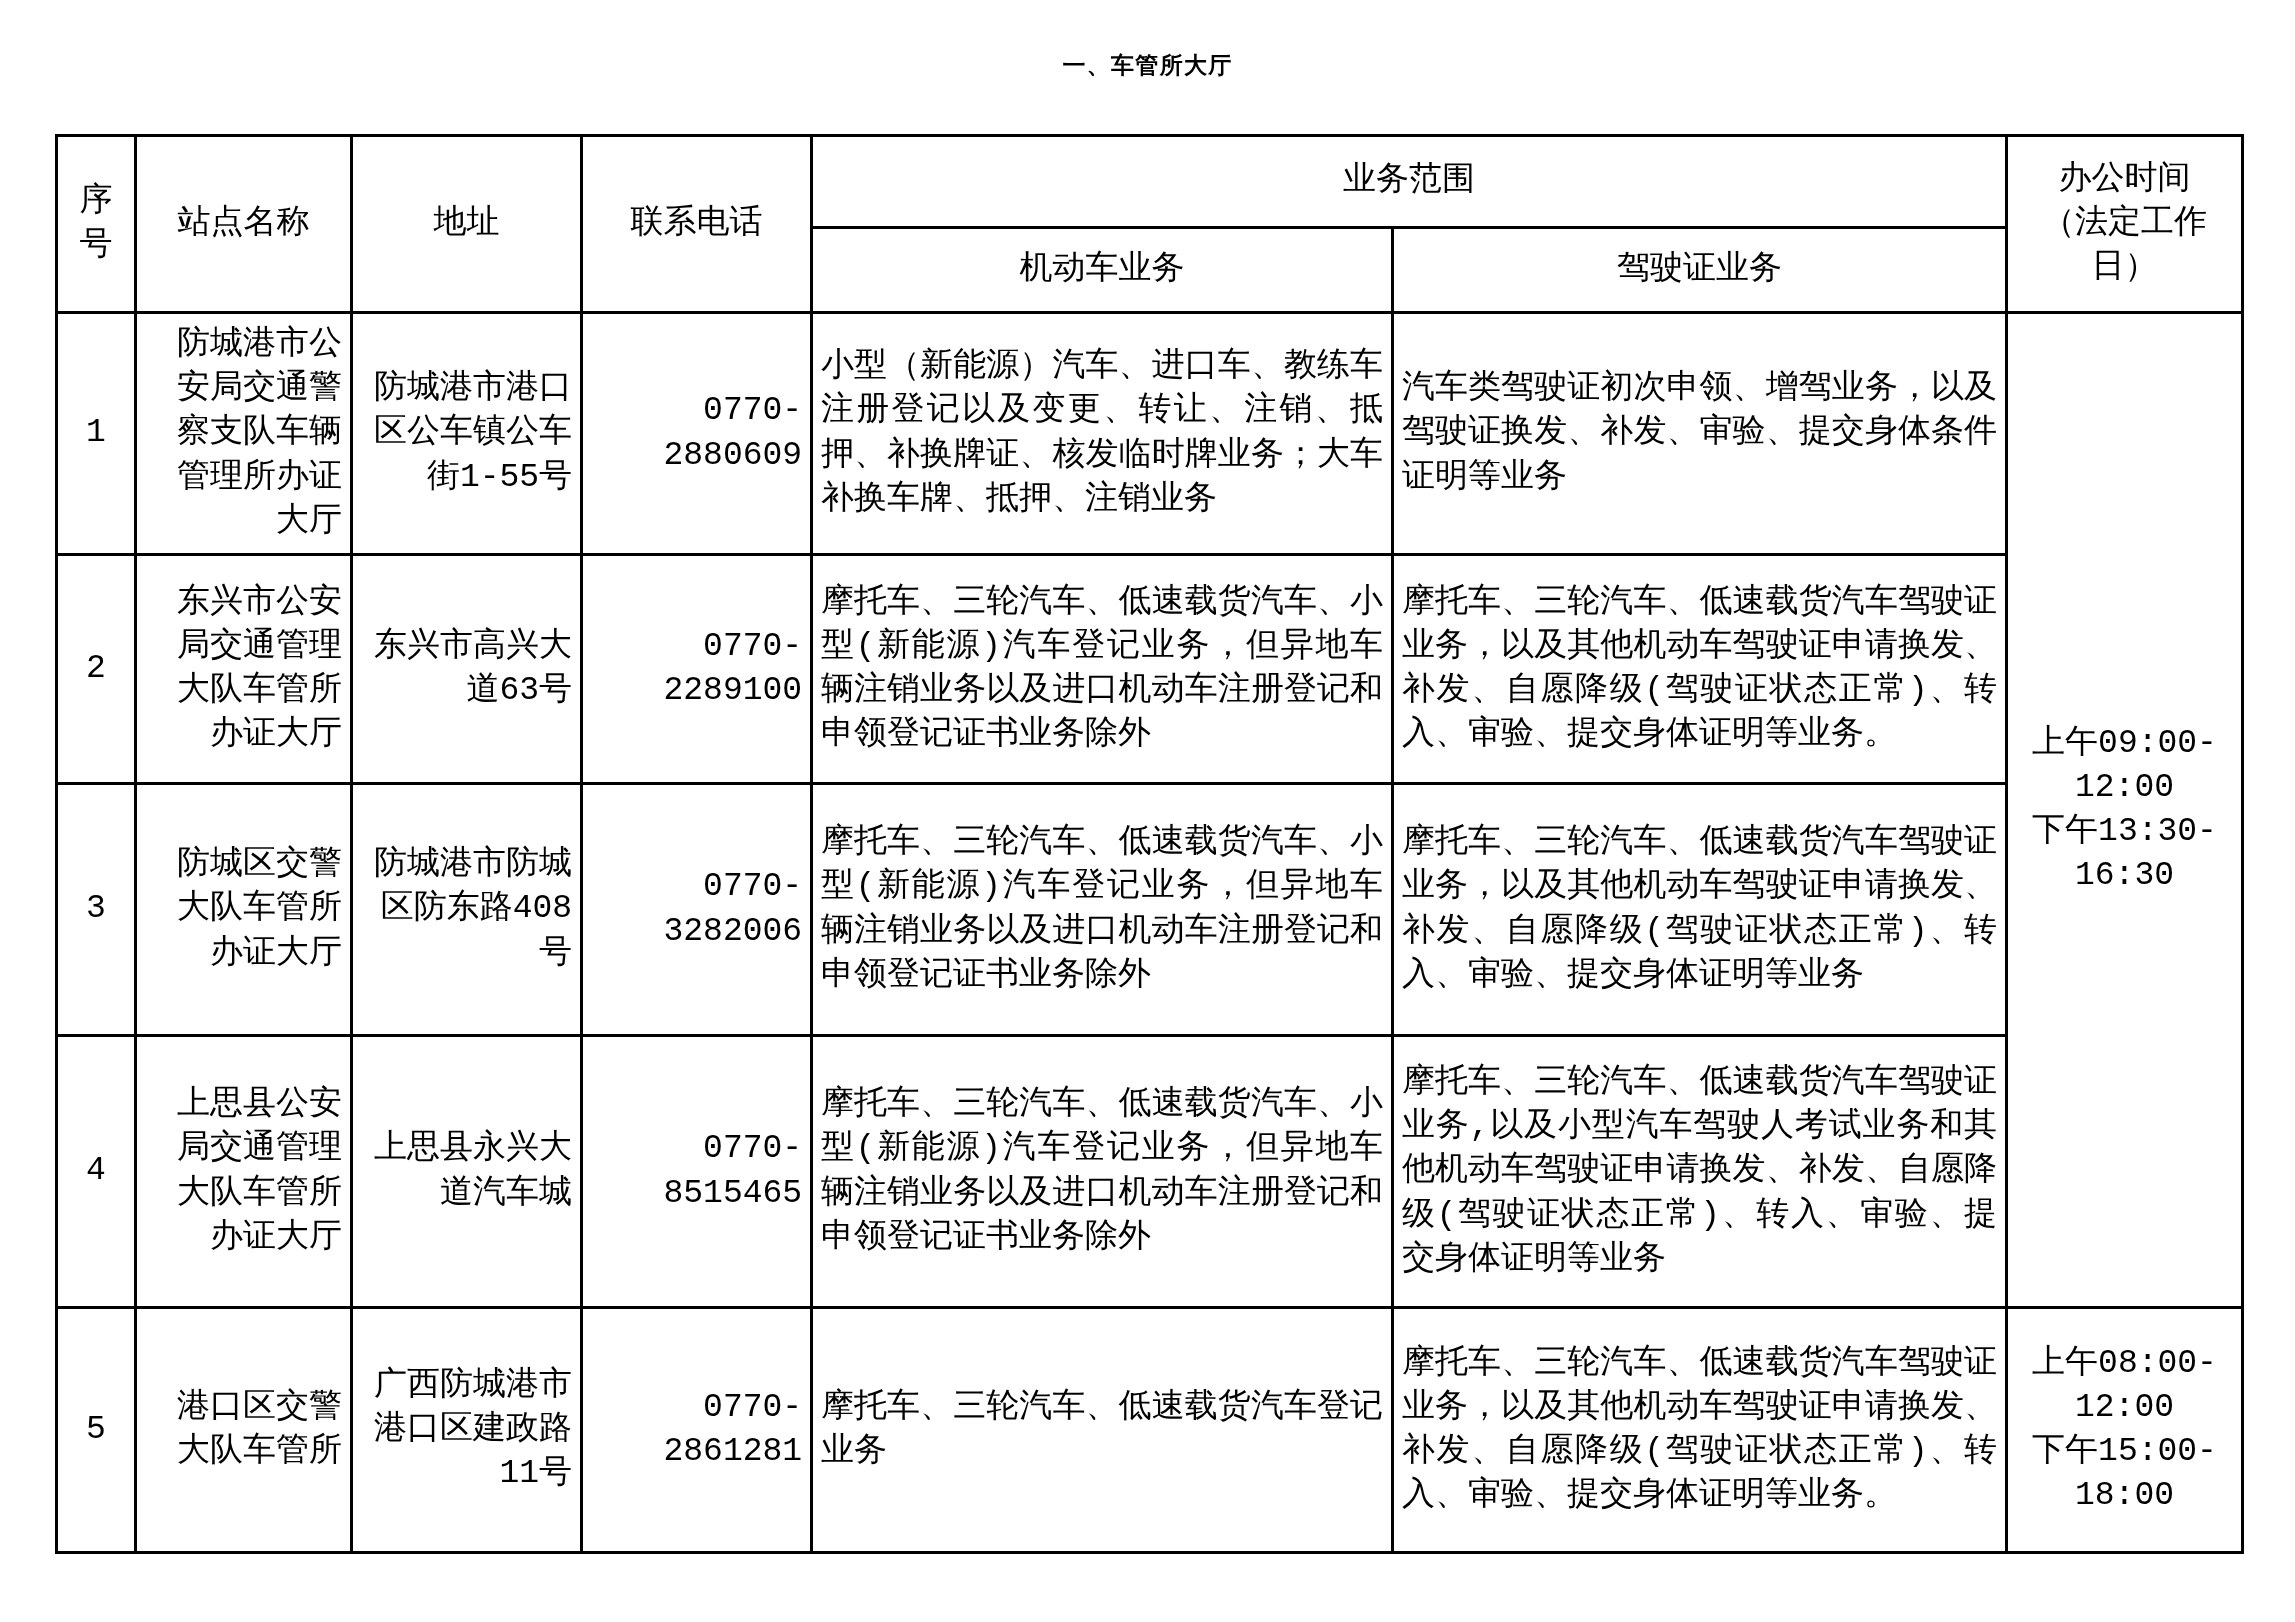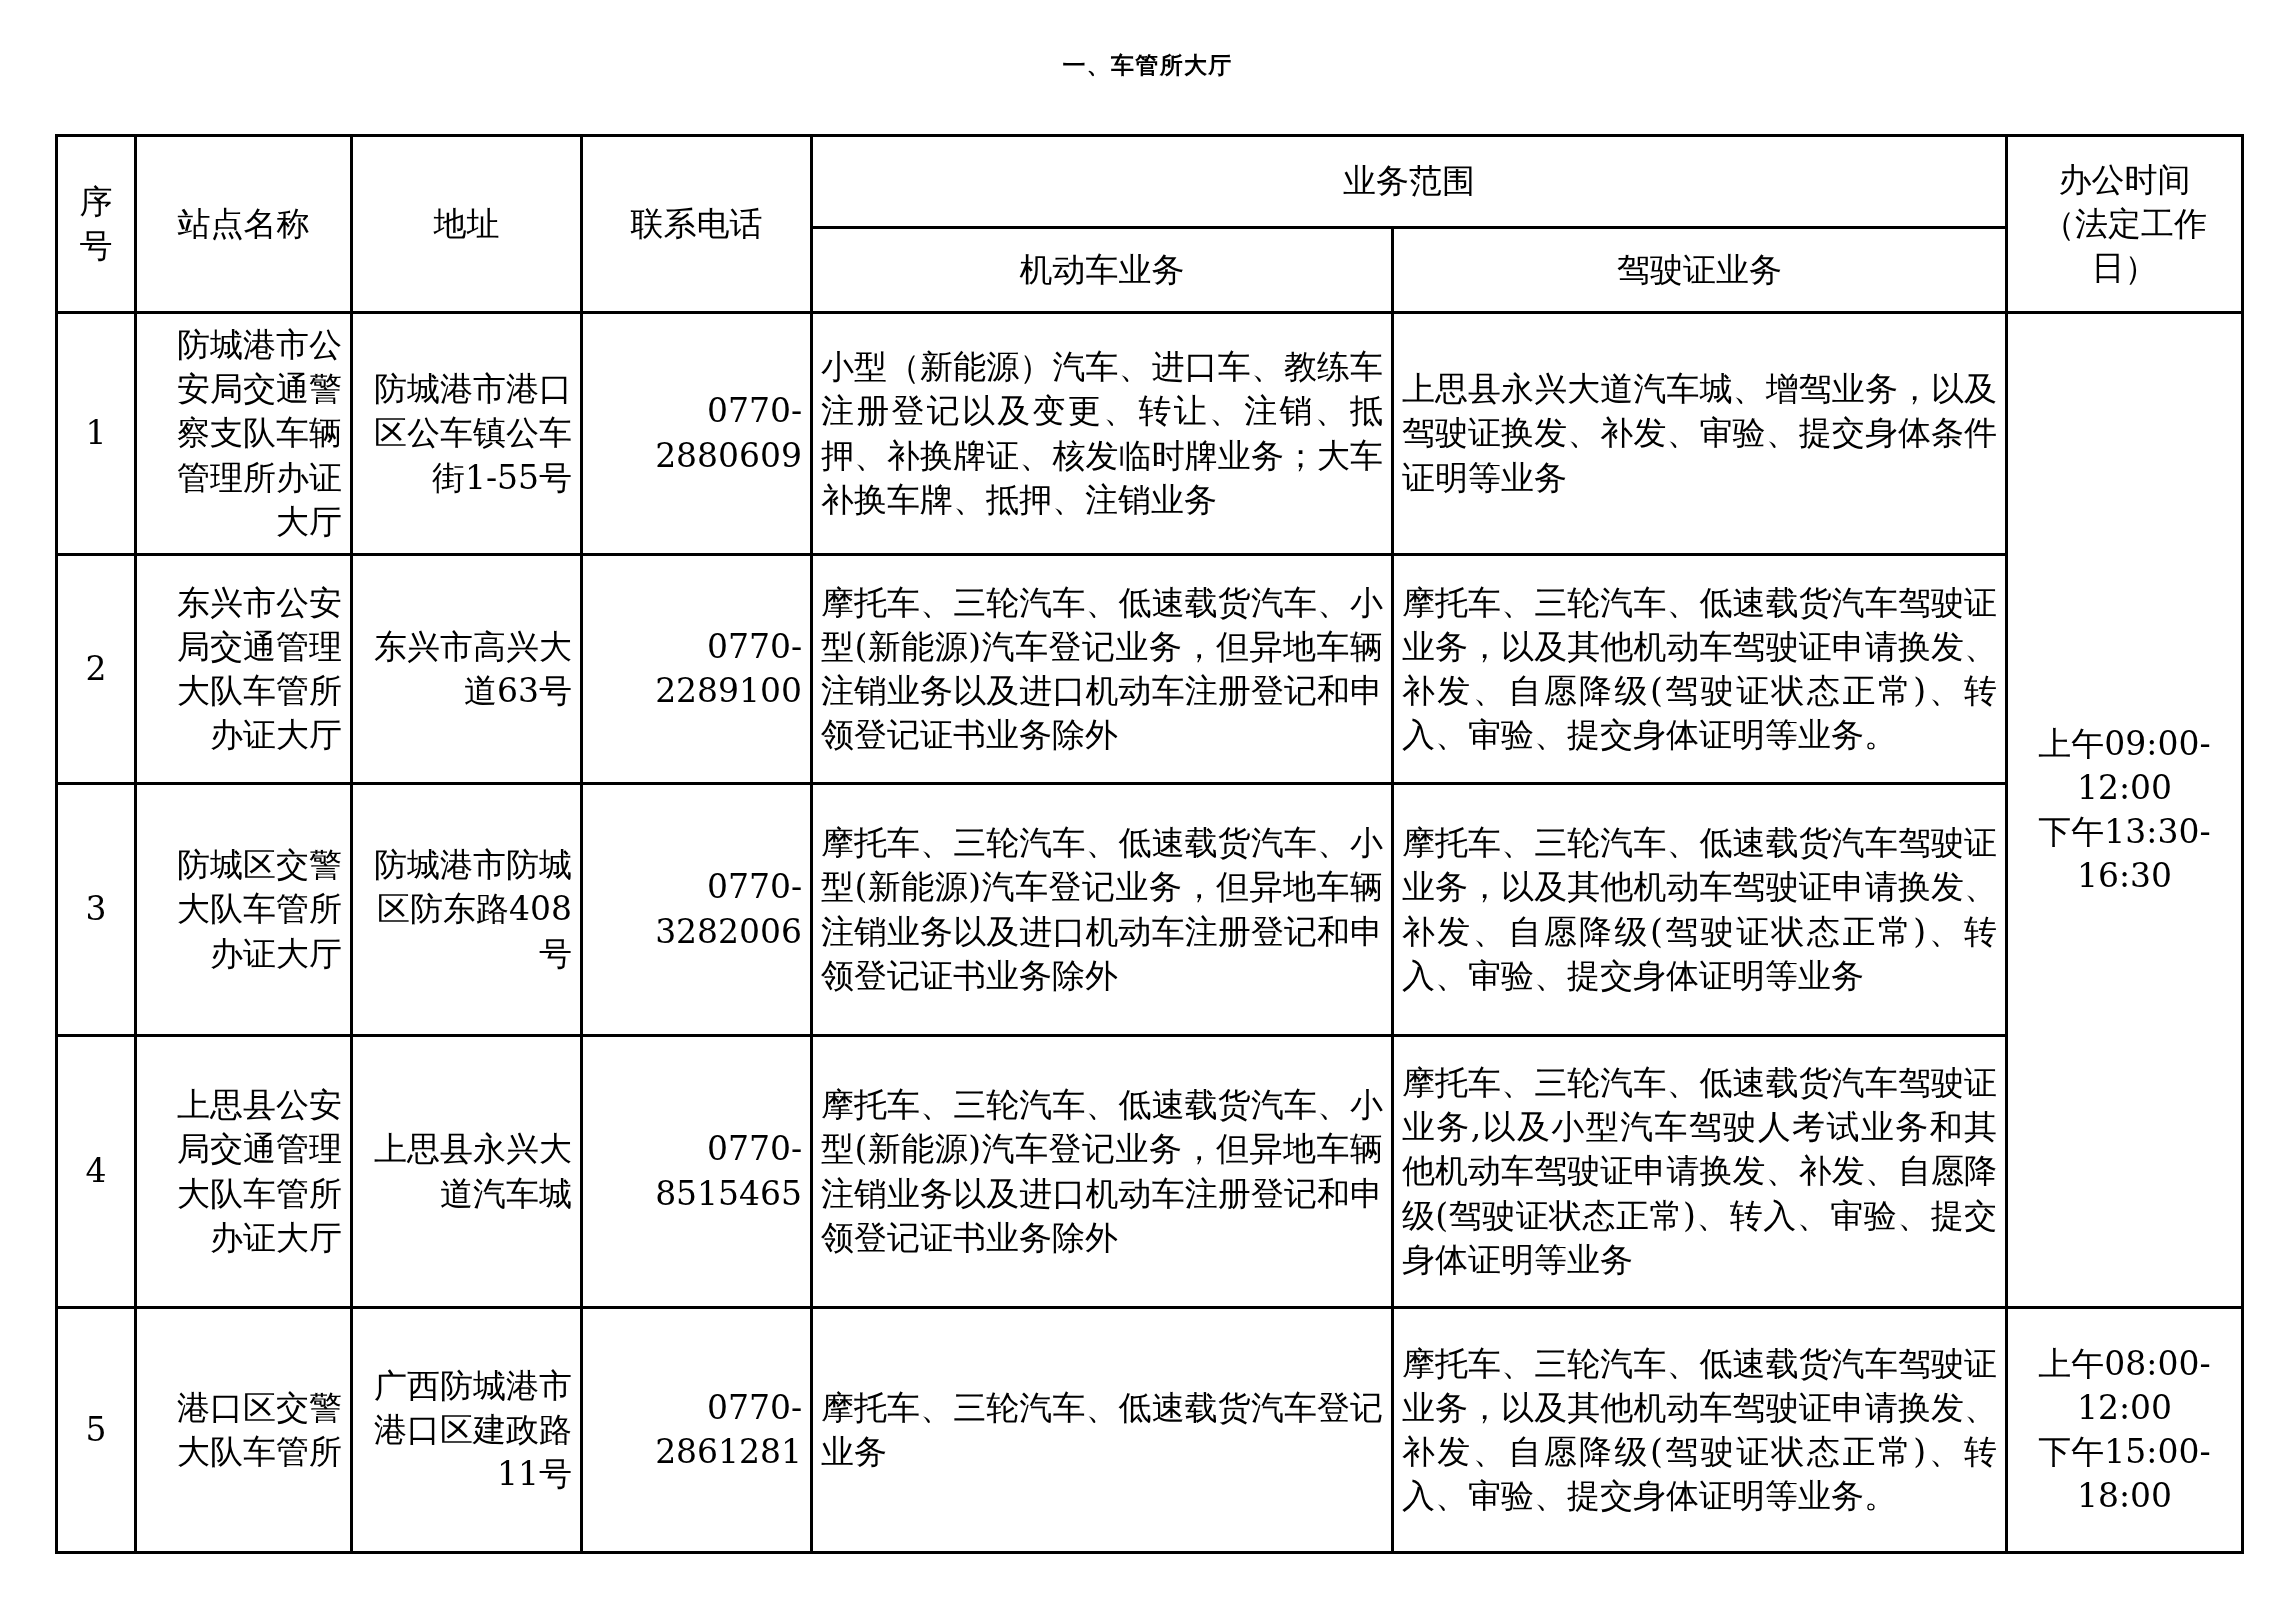--- a/index.html
+++ b/index.html
@@ -24,20 +24,21 @@
     font-weight: bold;
     letter-spacing: 1.3px;
   }
   table.main-table {
     position: absolute;
     top: 134px;
     left: 55px;
     width: 2186px;
     border-collapse: collapse;
     table-layout: fixed;
+    font-family: Liberation Mono, monospace;
   }
   .main-table th, .main-table td {
     border: 3.9px solid #000000;
     font-size: 33px;
     line-height: 1.34;
     font-weight: normal;
     vertical-align: middle;
     padding: 3.9px 7.9px;
     overflow: hidden;
   }
@@ -84,21 +85,21 @@
       <th class="hdr">机动车业务</th>
       <th class="hdr">驾驶证业务</th>
     </tr>
 
     <tr class="r1">
       <td class="c">1</td>
       <td class="l">防城港市公安局交通警察支队车辆管理所办证大厅</td>
       <td class="l">防城港市港口区公车镇公车街1-55号</td>
       <td class="phone">0770-2880609</td>
       <td class="j">小型（新能源）汽车、进口车、教练车注册登记以及变更、转让、注销、抵押、补换牌证、核发临时牌业务；大车补换车牌、抵押、注销业务</td>
-      <td class="j">上思县永兴大道汽车城、增驾业务，以及驾驶证换发、补发、审验、提交身体条件证明等业务</td>
+      <td class="j">汽车类驾驶证初次申领、增驾业务，以及驾驶证换发、补发、审验、提交身体条件证明等业务</td>
       <td rowspan="4" class="hours">上午09:00-
 12:00
 下午13:30-
 16:30</td>
     </tr>
 
     <tr class="r2">
       <td class="c">2</td>
       <td class="l">东兴市公安局交通管理大队车管所办证大厅</td>
       <td class="l">东兴市高兴大道63号</td>

